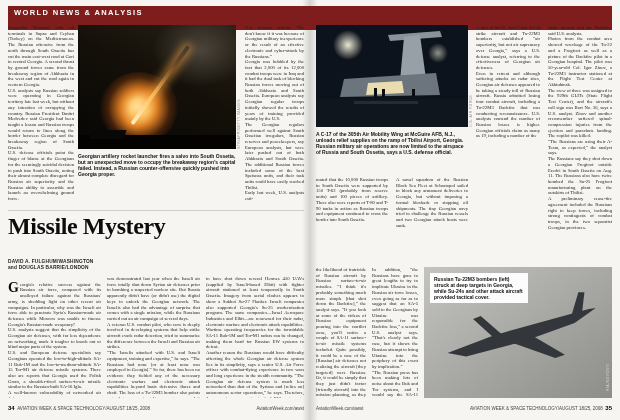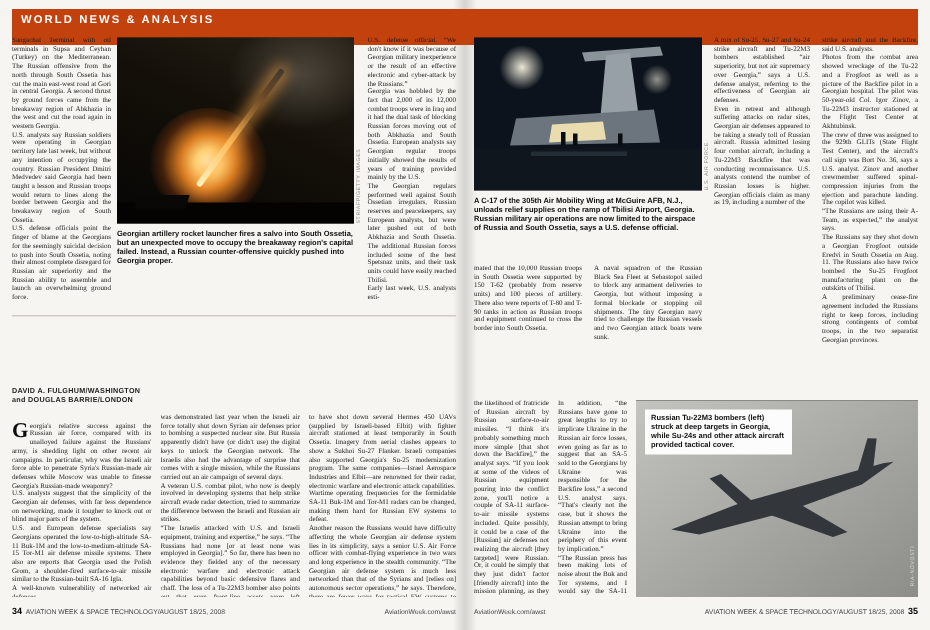--- a/index.html
+++ b/index.html
@@ -3,21 +3,21 @@
 <meta charset="utf-8">
 <style>
   html,body{margin:0;padding:0;}
   body{
     width:620px;height:420px;overflow:hidden;position:relative;
     background:#f6f5f1;font-family:"Liberation Serif",serif;
   }
   #spread{position:absolute;inset:0;}
   .gutter{position:absolute;left:302px;top:0;width:16px;height:420px;
     background:linear-gradient(to right,rgba(0,0,0,0),rgba(0,0,0,0.14) 50%,rgba(0,0,0,0));}
-  .headerbar{position:absolute;left:8px;top:6px;width:604px;height:24px;background:#c2410c;
+  .headerbar{position:absolute;left:8px;top:6px;width:604px;height:24px;background:#7f1d1d;
     color:#fff;font-family:"Liberation Sans",sans-serif;font-weight:bold;font-size:7.5px;
     line-height:13px;letter-spacing:1.4px;padding-left:6px;box-sizing:border-box;}
   .textcol{position:absolute;overflow:hidden;font-size:4.7px;line-height:5.7px;color:#1d1d1d;
     text-align:justify;white-space:pre-line;}
   .caption{position:absolute;overflow:hidden;font-family:"Liberation Sans",sans-serif;
     font-weight:bold;font-size:5px;line-height:6.1px;color:#101010;white-space:normal;}
   .photo{position:absolute;overflow:hidden;background:#111;}
   .credit{position:absolute;font-family:"Liberation Sans",sans-serif;font-size:3.5px;
     letter-spacing:.4px;color:#8a8a86;writing-mode:vertical-rl;transform:rotate(180deg);
     text-transform:uppercase;overflow:hidden;}
@@ -77,20 +77,21 @@
 
   <div class="textcol" style="left:245px;top:25px;width:59px;height:190px;">U.S. defense official. “We don't know if it was because of Georgian military inexperience or the result of an effective electronic and cyber-attack by the Russians.”
 Georgia was hobbled by the fact that 2,000 of its 12,000 combat troops were in Iraq and it had the dual task of blocking Russian forces moving out of both Abkhazia and South Ossetia. European analysts say Georgian regular troops initially showed the results of years of training provided mainly by the U.S.
 The Georgian regulars performed well against South Ossetian irregulars, Russian reserves and peacekeepers, say European analysts, but were later pushed out of both Abkhazia and South Ossetia. The additional Russian forces included some of the best Spetsnaz units, and their task units could have easily reached Tbilisi.
 Early last week, U.S. analysts esti-</div>
 
   <div class="caption" style="left:78px;top:153px;width:158px;height:32px;">Georgian artillery rocket launcher fires a salvo into South Ossetia, but an unexpected move to occupy the breakaway region's capital failed. Instead, a Russian counter-offensive quickly pushed into Georgia proper.</div>
 
   <div class="rule" style="left:8px;top:210px;width:296px;"></div>
 
+  <div class="mm-title" style="left:8px;top:214px;width:260px;">Missile Mystery</div>
   <div class="mm-byline" style="left:8px;top:259px;width:160px;">DAVID A. FULGHUM/WASHINGTON
 and DOUGLAS BARRIE/LONDON</div>
 
   <div class="textcol" style="left:8px;top:276px;width:93px;height:122px;">
     <span class="dropcap">G</span><span>eorgia's relative success against the Russian air force, compared with its unalloyed failure against the Russians' army, is shedding light on other recent air campaigns. In particular, why was the Israeli air force able to penetrate Syria's Russian-made air defenses while Moscow was unable to finesse Georgia's Russian-made weaponry?
 U.S. analysts suggest that the simplicity of the Georgian air defenses, with far less dependence on networking, made it tougher to knock out or blind major parts of the system.
 U.S. and European defense specialists say Georgians operated the low-to-high-altitude SA-11 Buk-1M and the low-to-medium-altitude SA-15 Tor-M1 air defense missile systems. There also are reports that Georgia used the Polish Grom, a shoulder-fired surface-to-air missile similar to the Russian-built SA-16 Igla.
 A well-known vulnerability of networked air defenses</span>
   </div>
   <div class="textcol" style="left:107px;top:276px;width:93px;height:122px;">was demonstrated last year when the Israeli air force totally shut down Syrian air defenses prior to bombing a suspected nuclear site. But Russia apparently didn't have (or didn't use) the digital keys to unlock the Georgian network. The Israelis also had the advantage of surprise that comes with a single mission, while the Russians carried out an air campaign of several days.

